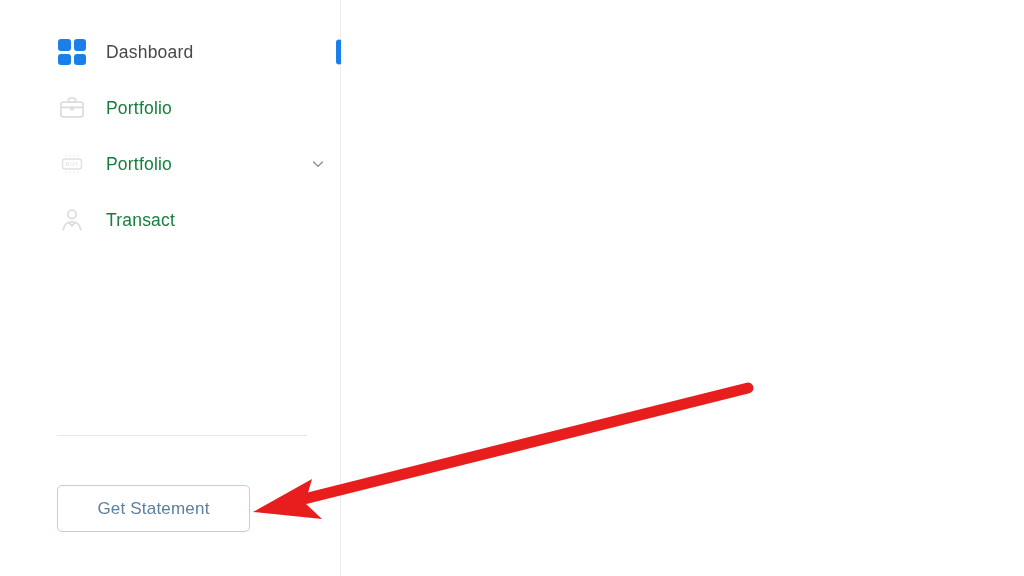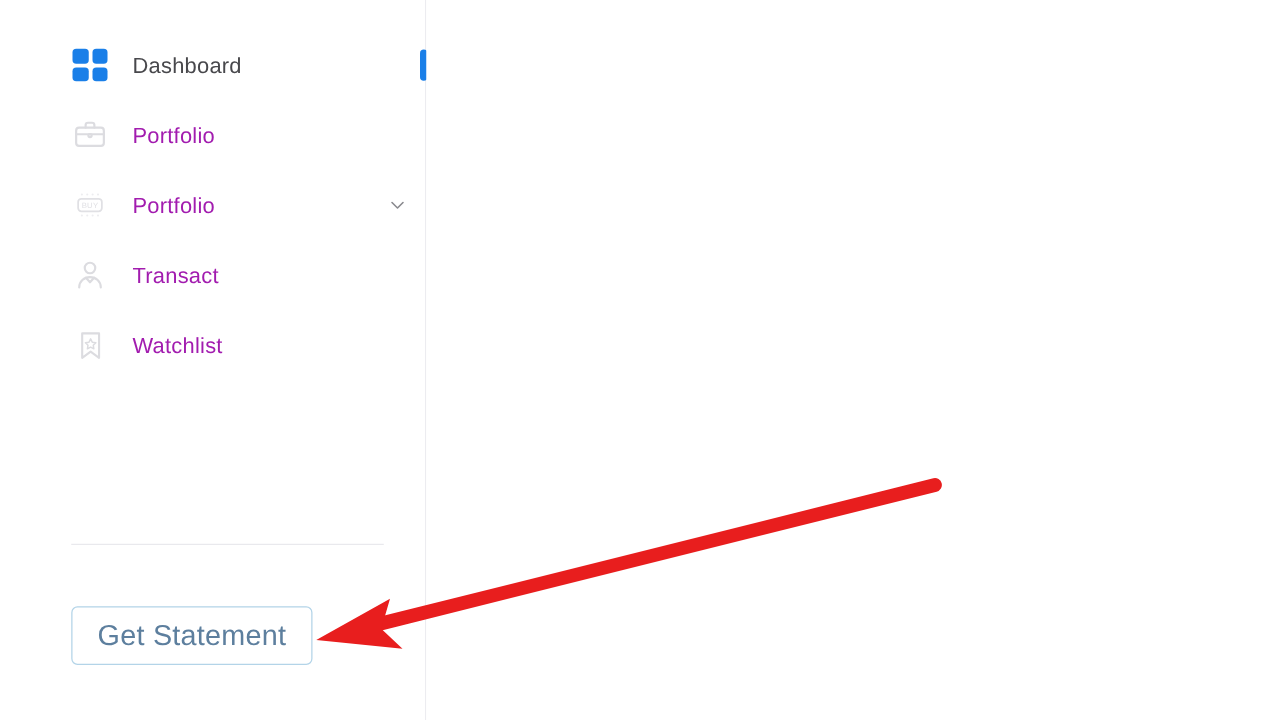--- a/index.html
+++ b/index.html
@@ -47,21 +47,21 @@
     height: 32px;
     flex: 0 0 32px;
     display: flex;
     align-items: center;
     justify-content: center;
     margin-right: 18px;
   }
   .nav-label {
     font-size: 17.5px;
     letter-spacing: 0.2px;
-    color: #a21caf;
+    color: #15803d;
     white-space: nowrap;
   }
   .nav-item.active .nav-label {
     color: #48484c;
   }
   .nav-chevron {
     position: absolute;
     left: 308px;
     top: 50%;
     transform: translateY(-50%);
@@ -115,21 +115,21 @@
     align-items: center;
     justify-content: center;
     width: 193px;
     height: 47px;
     box-sizing: border-box;
     border: 1px solid #b3d4e8;
     border-radius: 5px;
     background: #ffffff;
     color: #5d7f9e;
     font-family: "Liberation Sans", sans-serif;
-    font-size: 23px;
+    font-size: 17px;
     letter-spacing: 0.2px;
     cursor: pointer;
   }
   
   .content {
     flex: 1 1 auto;
     height: 576px;
     background: #ffffff;
     position: relative;
   }
@@ -201,29 +201,20 @@
         <span class="nav-icon">
           <svg width="28" height="28" viewBox="0 0 24 24" fill="none" stroke="#dcdce0" stroke-width="1.5" stroke-linecap="round" stroke-linejoin="round">
             <circle cx="12" cy="7.2" r="3.6"></circle>
             <path d="M4.6 20.5c0-4.1 3.3-7 7.4-7s7.4 2.9 7.4 7"></path>
             <path d="M9.2 13.9 12 17l2.8-3.1"></path>
           </svg>
         </span>
         <span class="nav-label">Transact</span>
       </div>
 
-      <div class="nav-item">
-        <span class="nav-icon">
-          <svg width="27" height="27" viewBox="0 0 24 24" fill="none" stroke="#dcdce0" stroke-width="1.5" stroke-linecap="round" stroke-linejoin="round">
-            <path d="M6 3.3h12v17.4l-6-4.4-6 4.4z"></path>
-            <path d="M12 7.2l1.15 2.33 2.57.37-1.86 1.81.44 2.56L12 13.06l-2.3 1.21.44-2.56-1.86-1.81 2.57-.37z" stroke-width="1.05"></path>
-          </svg>
-        </span>
-        <span class="nav-label">Watchlist</span>
-      </div>
 
 
     </nav>
 
     <div class="nav-divider"></div>
 
     <div class="statement-wrap">
       <button class="statement-btn">Get Statement</button>
     </div>
 

